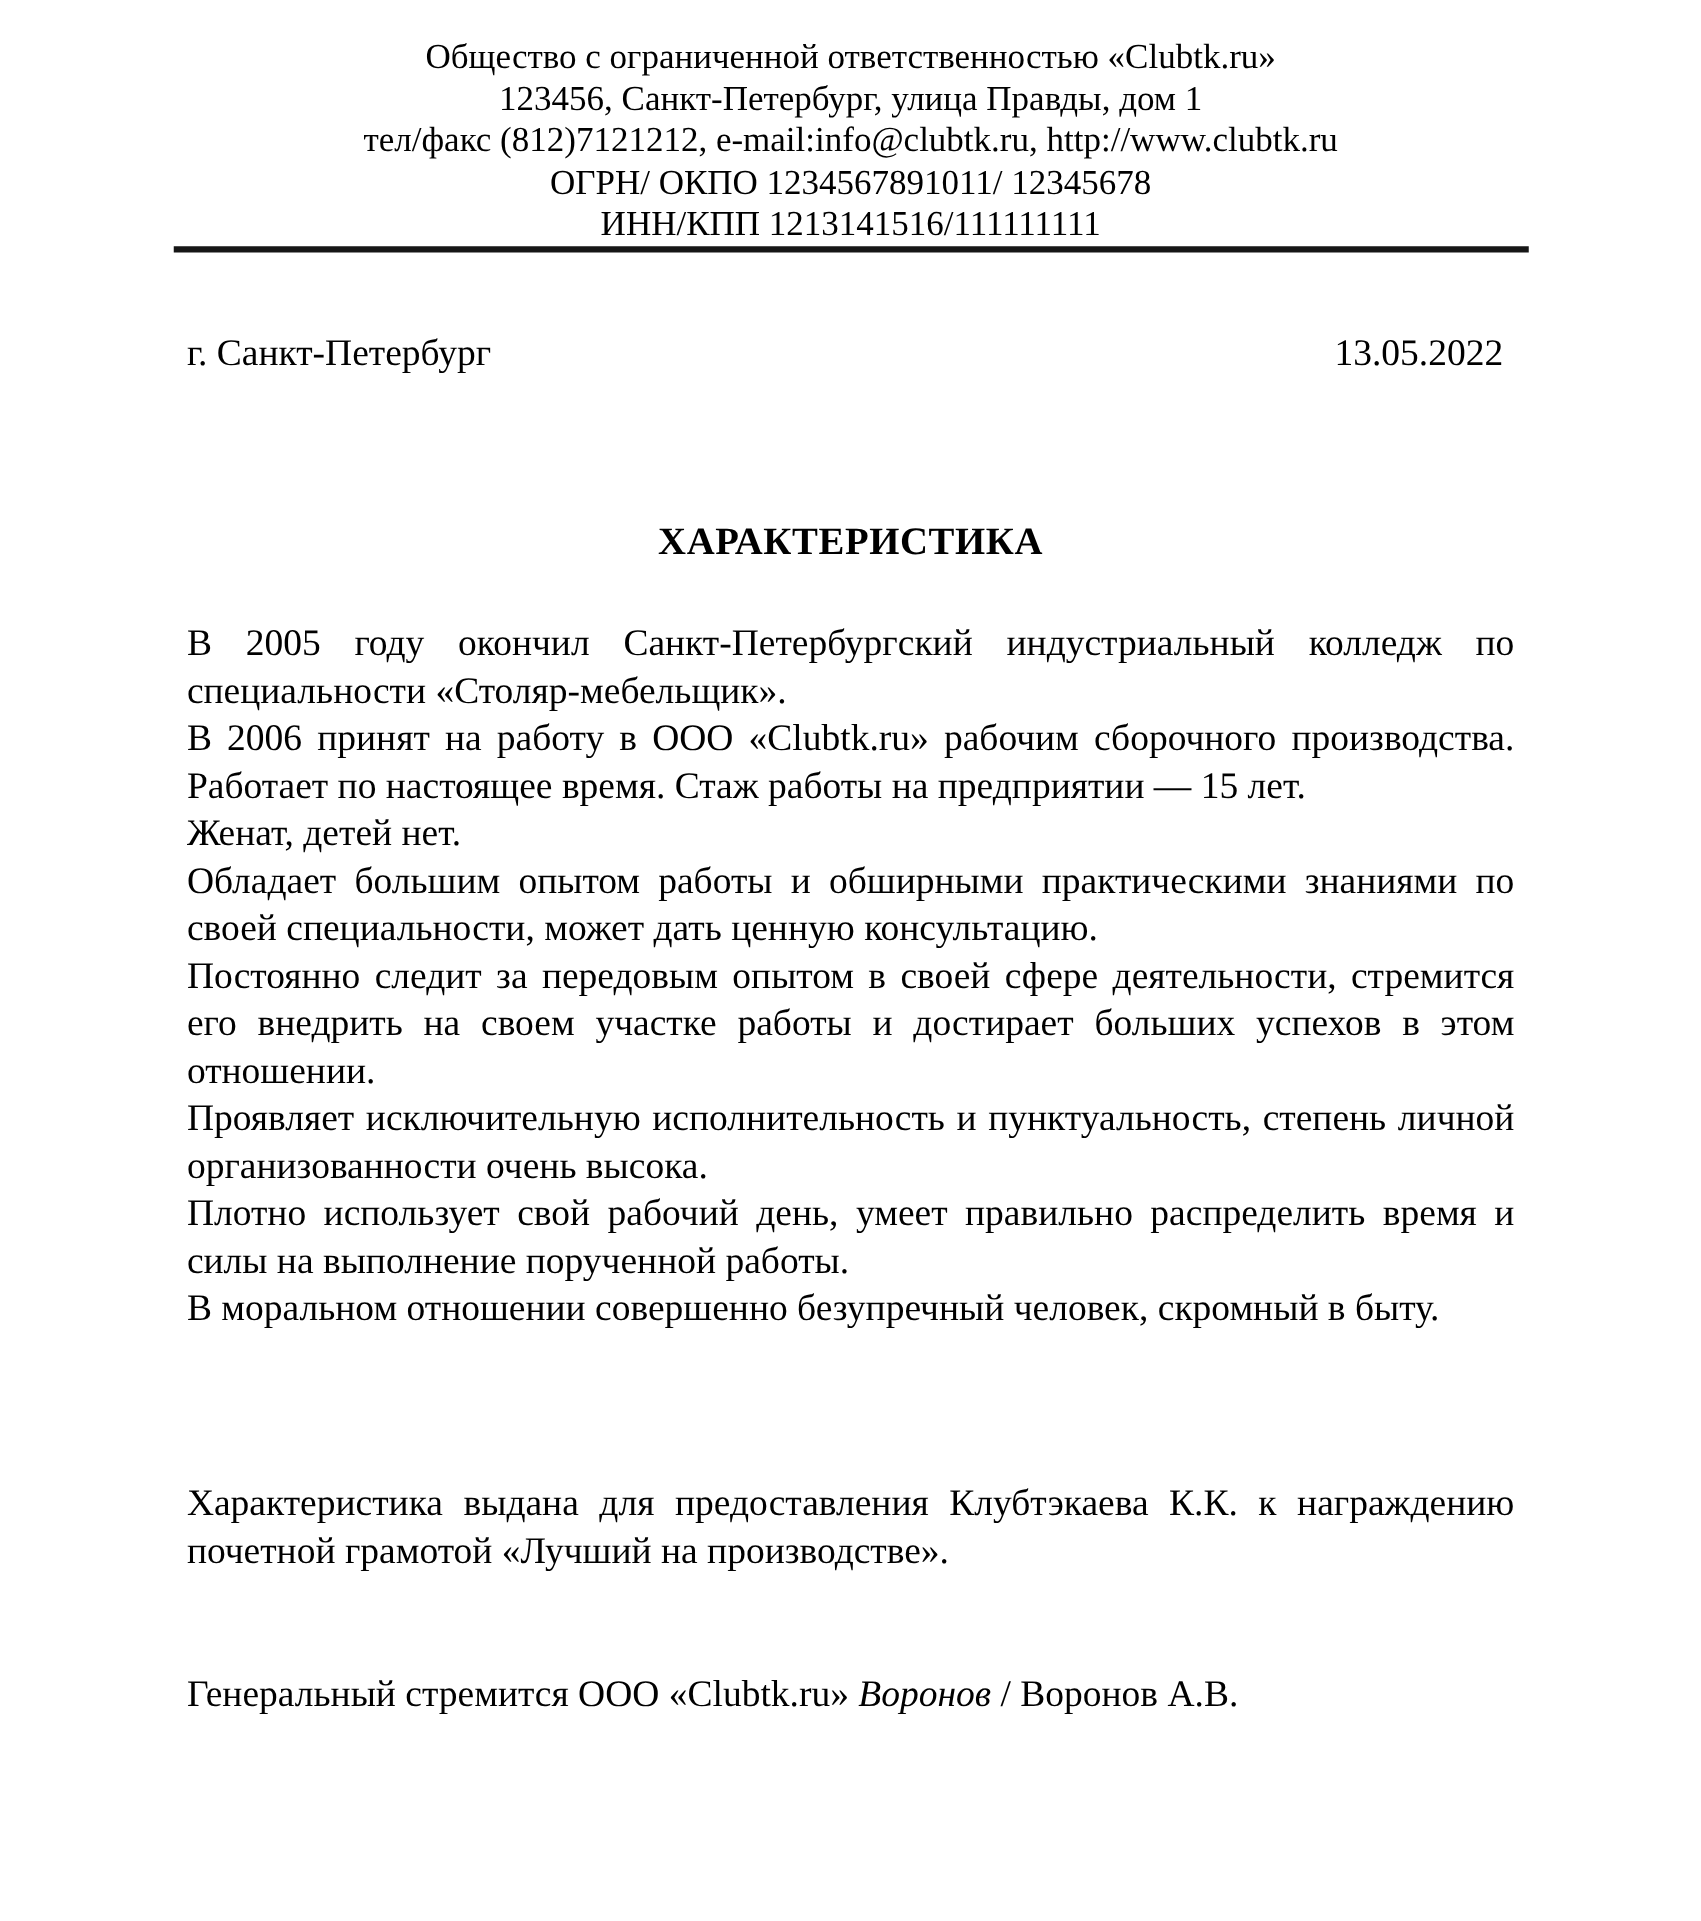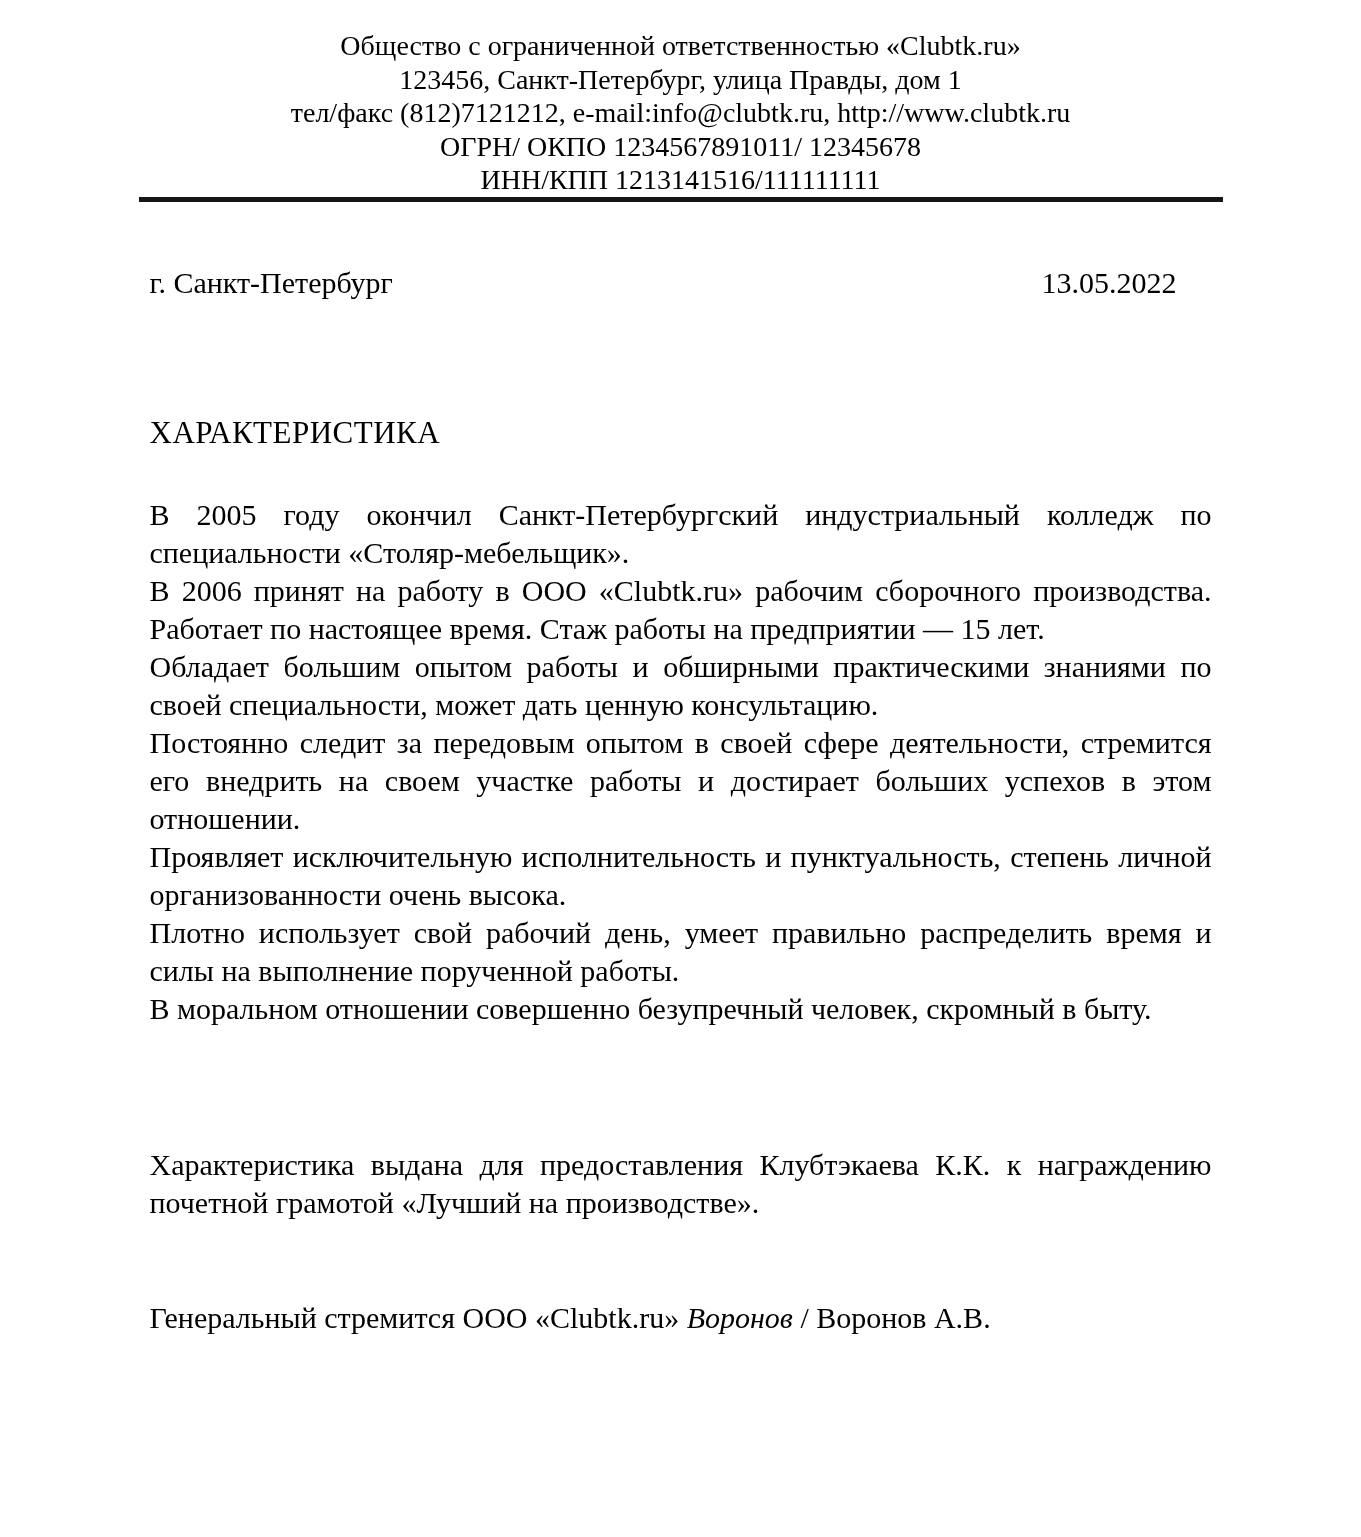--- a/index.html
+++ b/index.html
@@ -38,28 +38,28 @@
   .dateline {
     position: relative;
     margin-top: 62px;
     height: 38px;
   }
   .dateline .city {
     display: inline-block;
   }
   .dateline .date {
     position: absolute;
-    left: 892px;
+    left: 918px;
     top: 0;
   }
   .doc-title {
     margin: 112px 0 44px 0;
-    text-align: left;
+    text-align: center;
     font-size: 31px;
-    font-weight: normal;
+    font-weight: bold;
     line-height: 38px;
     letter-spacing: 0.5px;
   }
   .body-text p {
     margin: 0;
     text-align: justify;
   }
   .purpose {
     margin: 118px 0 0 0;
     text-align: justify;
@@ -90,20 +90,21 @@
   <div class="dateline">
     <span class="city">г. Санкт-Петербург</span>
     <span class="date">13.05.2022</span>
   </div>
 
   <h1 class="doc-title">ХАРАКТЕРИСТИКА</h1>
 
   <section class="body-text">
     <p>В 2005 году окончил Санкт-Петербургский индустриальный колледж по специальности «Столяр-мебельщик».</p>
     <p>В 2006 принят на работу в ООО «Clubtk.ru» рабочим сборочного производства. Работает по настоящее время. Стаж работы на предприятии — 15 лет.</p>
+    <p>Женат, детей нет.</p>
     <p>Обладает большим опытом работы и обширными практическими знаниями  по своей специальности, может дать ценную консультацию.</p>
     <p>Постоянно следит за передовым опытом в своей сфере деятельности, стремится его внедрить на своем участке работы и достирает больших успехов в этом отношении.</p>
     <p>Проявляет исключительную исполнительность и пунктуальность, степень личной организованности очень высока.</p>
     <p>Плотно использует свой рабочий день, умеет правильно распределить время и силы на выполнение порученной работы.</p>
     <p>В моральном отношении совершенно безупречный человек, скромный в быту.</p>
   </section>
 
   <p class="purpose">Характеристика выдана для предоставления Клубтэкаева К.К. к награждению почетной грамотой «Лучший на производстве».</p>
 
   <p class="signature">

